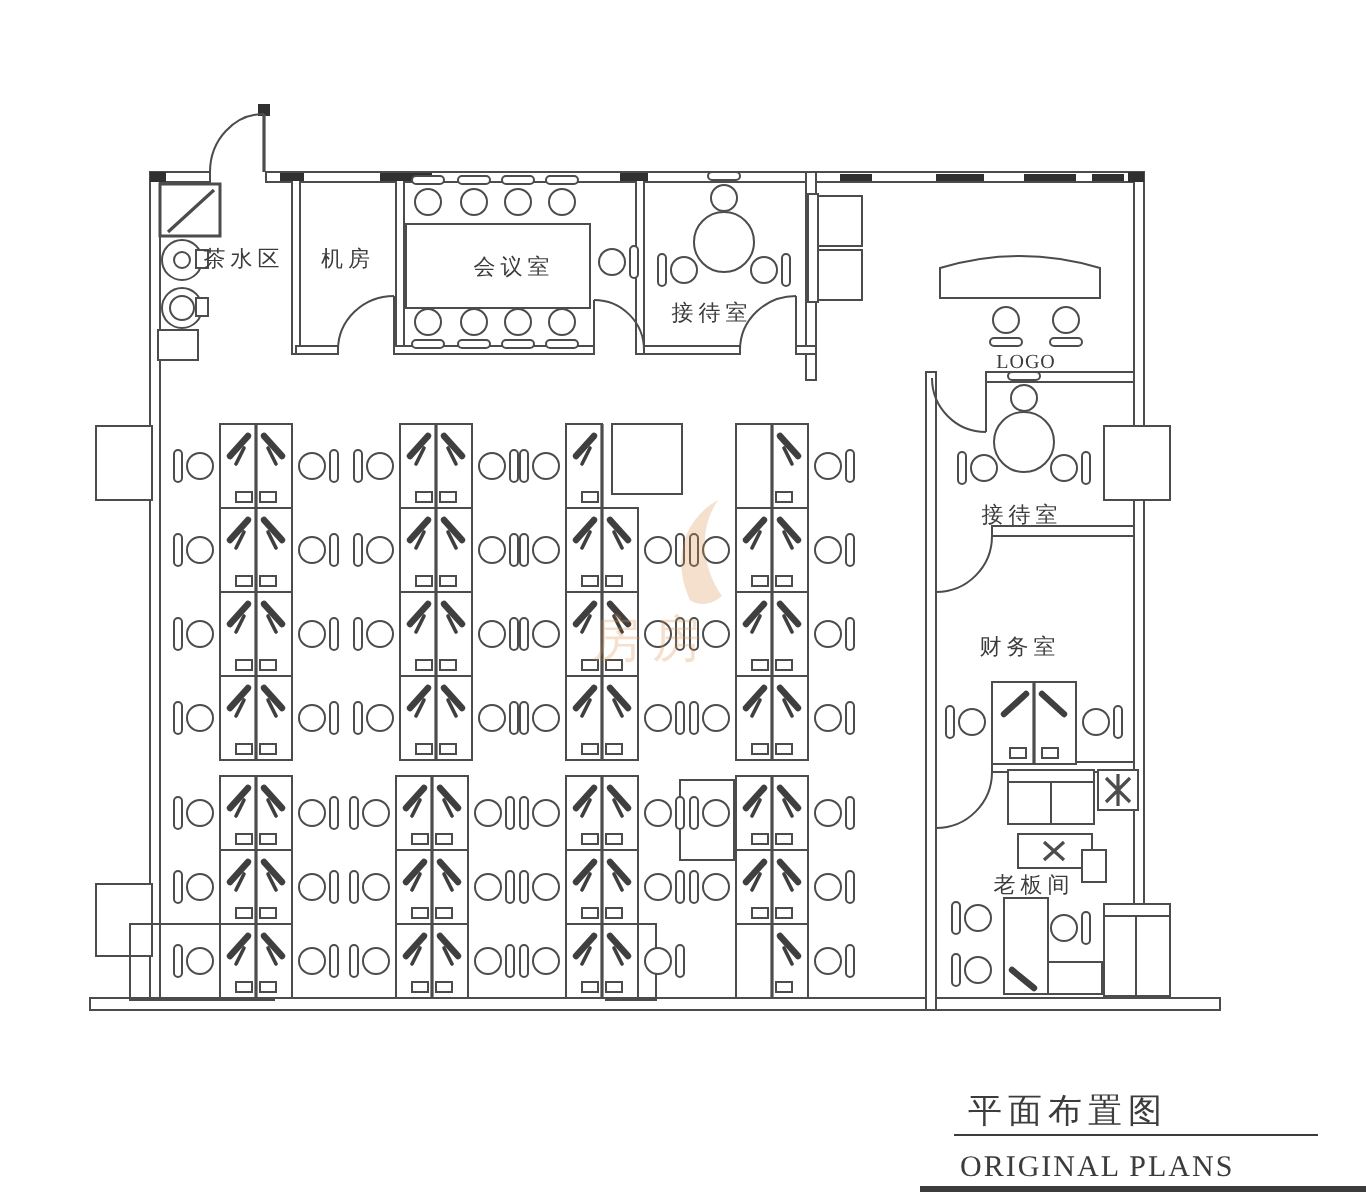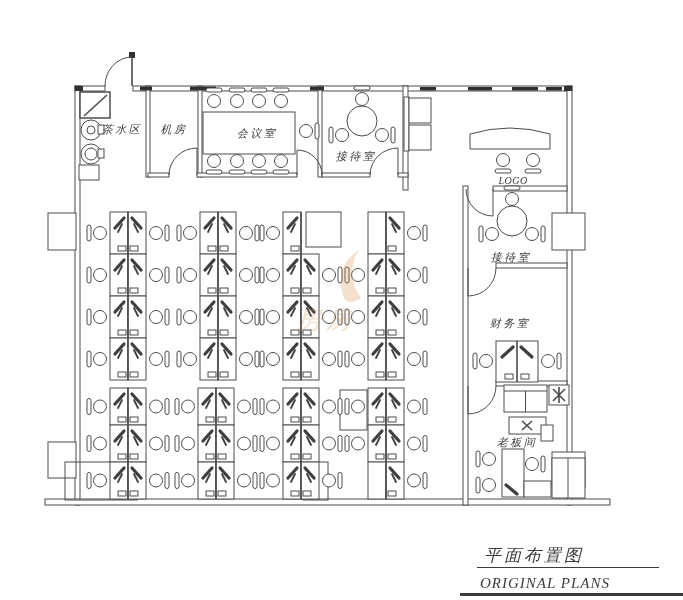--- a/index.html
+++ b/index.html
@@ -1,17 +1,17 @@
 <!DOCTYPE html>
 <html><head>
 <meta charset="utf-8">
 <style>
   html,body{margin:0;padding:0;background:#ffffff;}
   .stage{position:relative;width:683px;height:600px;background:#fff;overflow:hidden;
-         font-family:"Liberation Serif","DejaVu Serif",serif;font-style:italic;}
+         font-family:"Liberation Serif","DejaVu Serif",serif;}
   svg{display:block;}
   .w   {fill:#fff;stroke:#4c4c4c;stroke-width:1;}          
   .f   {fill:#fff;stroke:#4c4c4c;stroke-width:1;}          
   .f2  {fill:#fff;stroke:#4c4c4c;stroke-width:1.5;}
   .ln  {fill:none;stroke:#4c4c4c;stroke-width:1;}
   .ln2 {fill:none;stroke:#4c4c4c;stroke-width:1.6;}
   .blk {fill:#303030;stroke:none;}
   .leaf{stroke:#3f3f3f;stroke-width:3.2;stroke-linecap:round;fill:none;}
   .leaf2{stroke:#3f3f3f;stroke-width:1.8;stroke-linecap:round;fill:none;}
   .lbl {fill:#3c3c3c;font-family:"Liberation Serif","DejaVu Serif",serif;}

